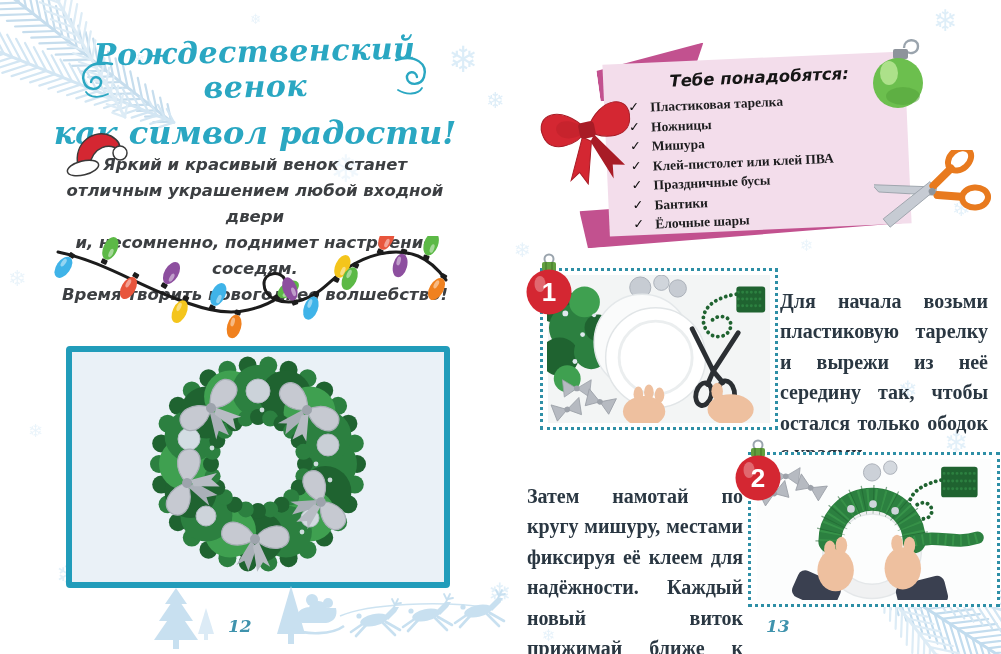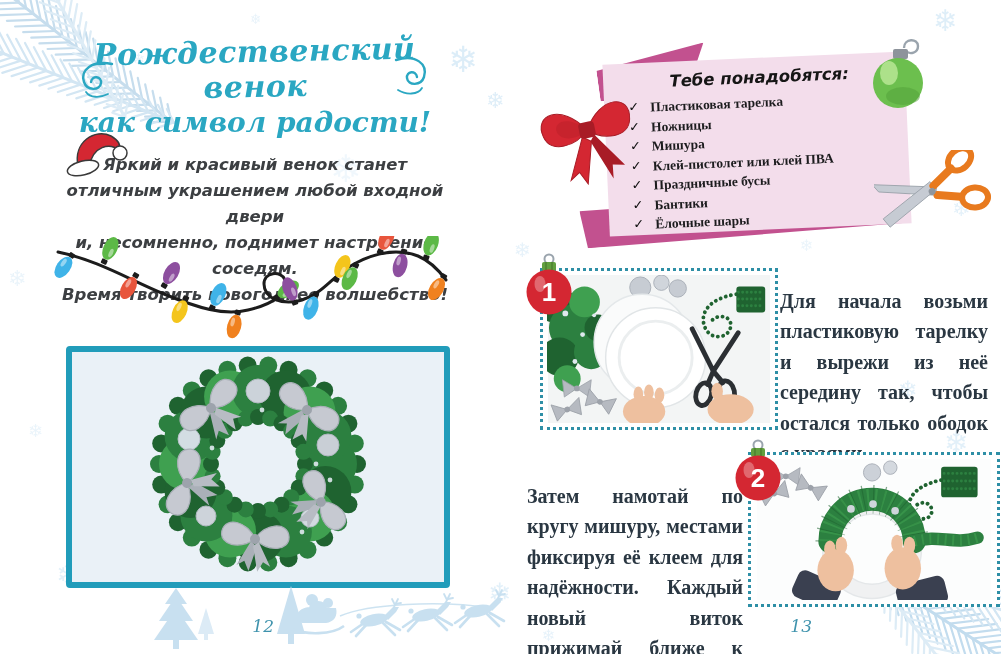--- a/index.html
+++ b/index.html
@@ -5,27 +5,27 @@
   html,body{margin:0;padding:0;background:#e8e8e8;}
   .spread{position:relative;width:1001px;height:654px;margin:0 auto;background:#ffffff;
           overflow:hidden;font-family:"Liberation Sans",sans-serif;}
   .abs{position:absolute;}
   
   .sf{position:absolute;color:var(--snow);font-family:"DejaVu Sans",sans-serif;line-height:1;pointer-events:none;}
   
   .title{width:420px;text-align:center;color:var(--teal);
          font-family:"DejaVu Serif",serif;font-style:italic;font-weight:700;}
   .title .l1{font-size:30px;letter-spacing:.5px;transform:rotate(-1.2deg);}
-  .title .l2{font-size:28px;margin-top:2px;}
+  .title .l2{font-size:32px;margin-top:10px;}
   .intro{width:410px;text-align:center;color:var(--ink);
          font-family:"DejaVu Sans",sans-serif;font-style:italic;font-weight:600;
          font-size:16.5px;line-height:26px;}
   .frame{background:#eaf1f7;border:6px solid var(--teal-frame);border-radius:4px;box-sizing:border-box;}
-  .pagenum{font-family:"DejaVu Serif",serif;font-style:italic;font-weight:400;
-           font-size:17px;color:var(--page-num);width:46px;text-align:right;}
+  .pagenum{font-family:"DejaVu Serif",serif;font-style:italic;font-weight:700;
+           font-size:17px;color:var(--page-num);width:46px;text-align:left;}
   
   .pink-accent{background:var(--magenta);}
   .matbox{background:var(--pink);transform:rotate(-2.5deg);box-sizing:border-box;
           padding:10px 14px 10px 24px;}
   .matbox h2{margin:0 0 6px 0;text-align:center;font-family:"DejaVu Sans",sans-serif;
              font-style:italic;font-weight:700;font-size:16.5px;color:#161616;}
   .matbox ul{list-style:none;margin:0;padding:0;}
   .matbox li{font-family:"Liberation Serif",serif;font-weight:600;font-size:13.5px;
              line-height:19.5px;color:#1c1c1e;display:flex;align-items:baseline;}
   .chk{font-family:"DejaVu Sans",sans-serif;font-weight:700;font-size:13px;color:#111;

